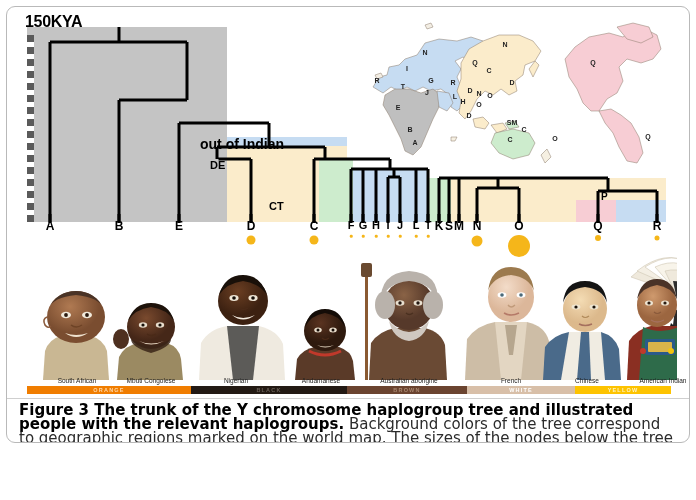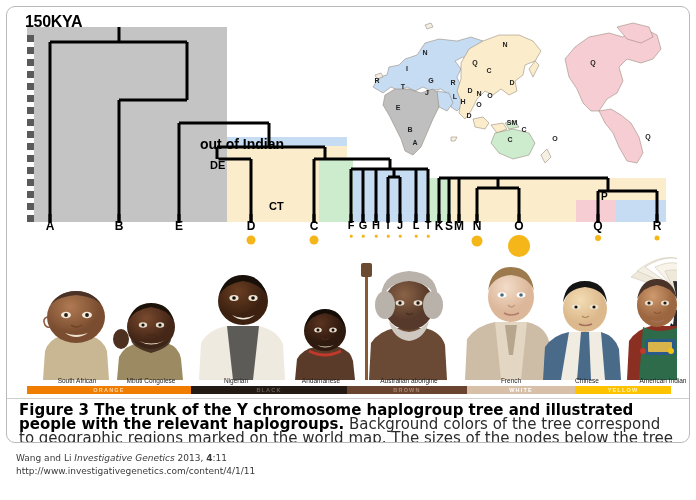--- a/index.html
+++ b/index.html
@@ -485,20 +485,14 @@
         </div>
     </div>
 
     <div id="caption-sep"></div>
     <div id="caption">
       <b>Figure 3 The trunk of the Y chromosome haplogroup tree and illustrated people with the relevant haplogroups.</b><span> Background colors of the tree correspond to geographic regions marked on the world map. The sizes of the nodes below the tree correspond to the frequencies of the haplogroups in East Asia.</span>
     </div>
 
   </div>
 
-  <div id="footer">
-    <div>
-      <span>Wang and Li </span><i>Investigative Genetics</i><span> 2013, </span><b>4</b><span>:11</span>
-    </div>
-    <div>http://www.investigativegenetics.com/content/4/1/11</div>
-  </div>
 
 </div>
 
 </body></html>

